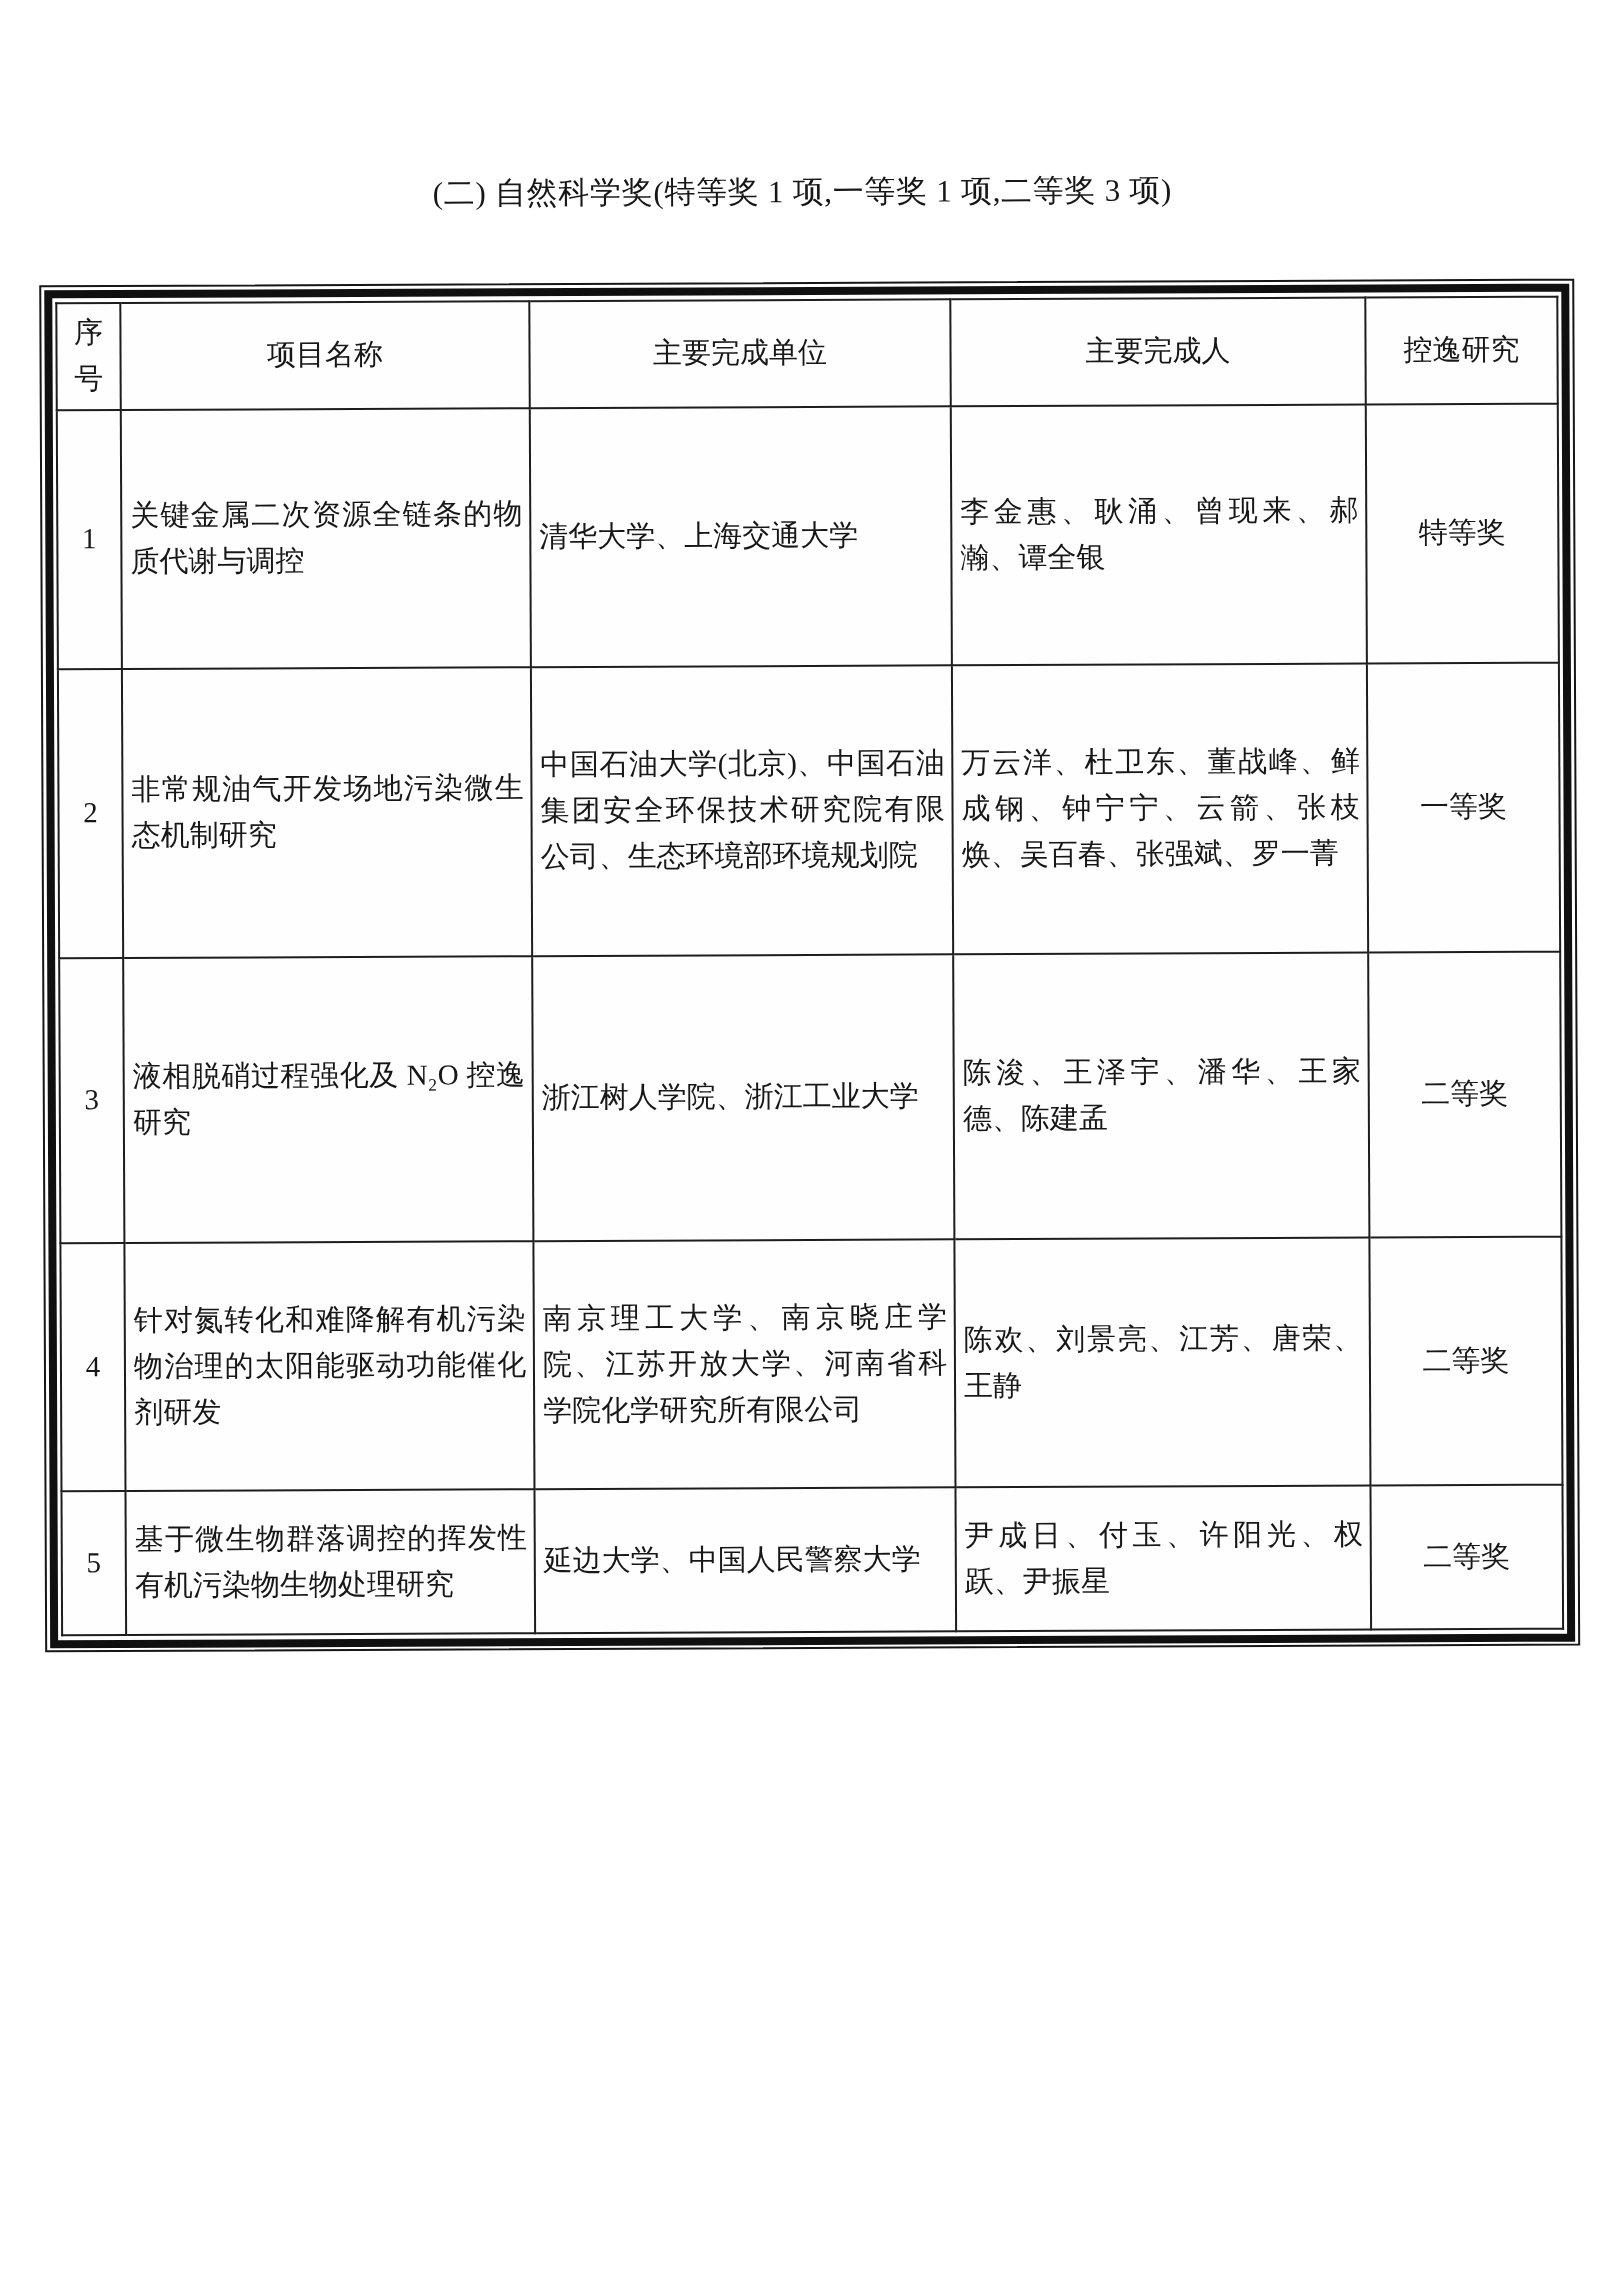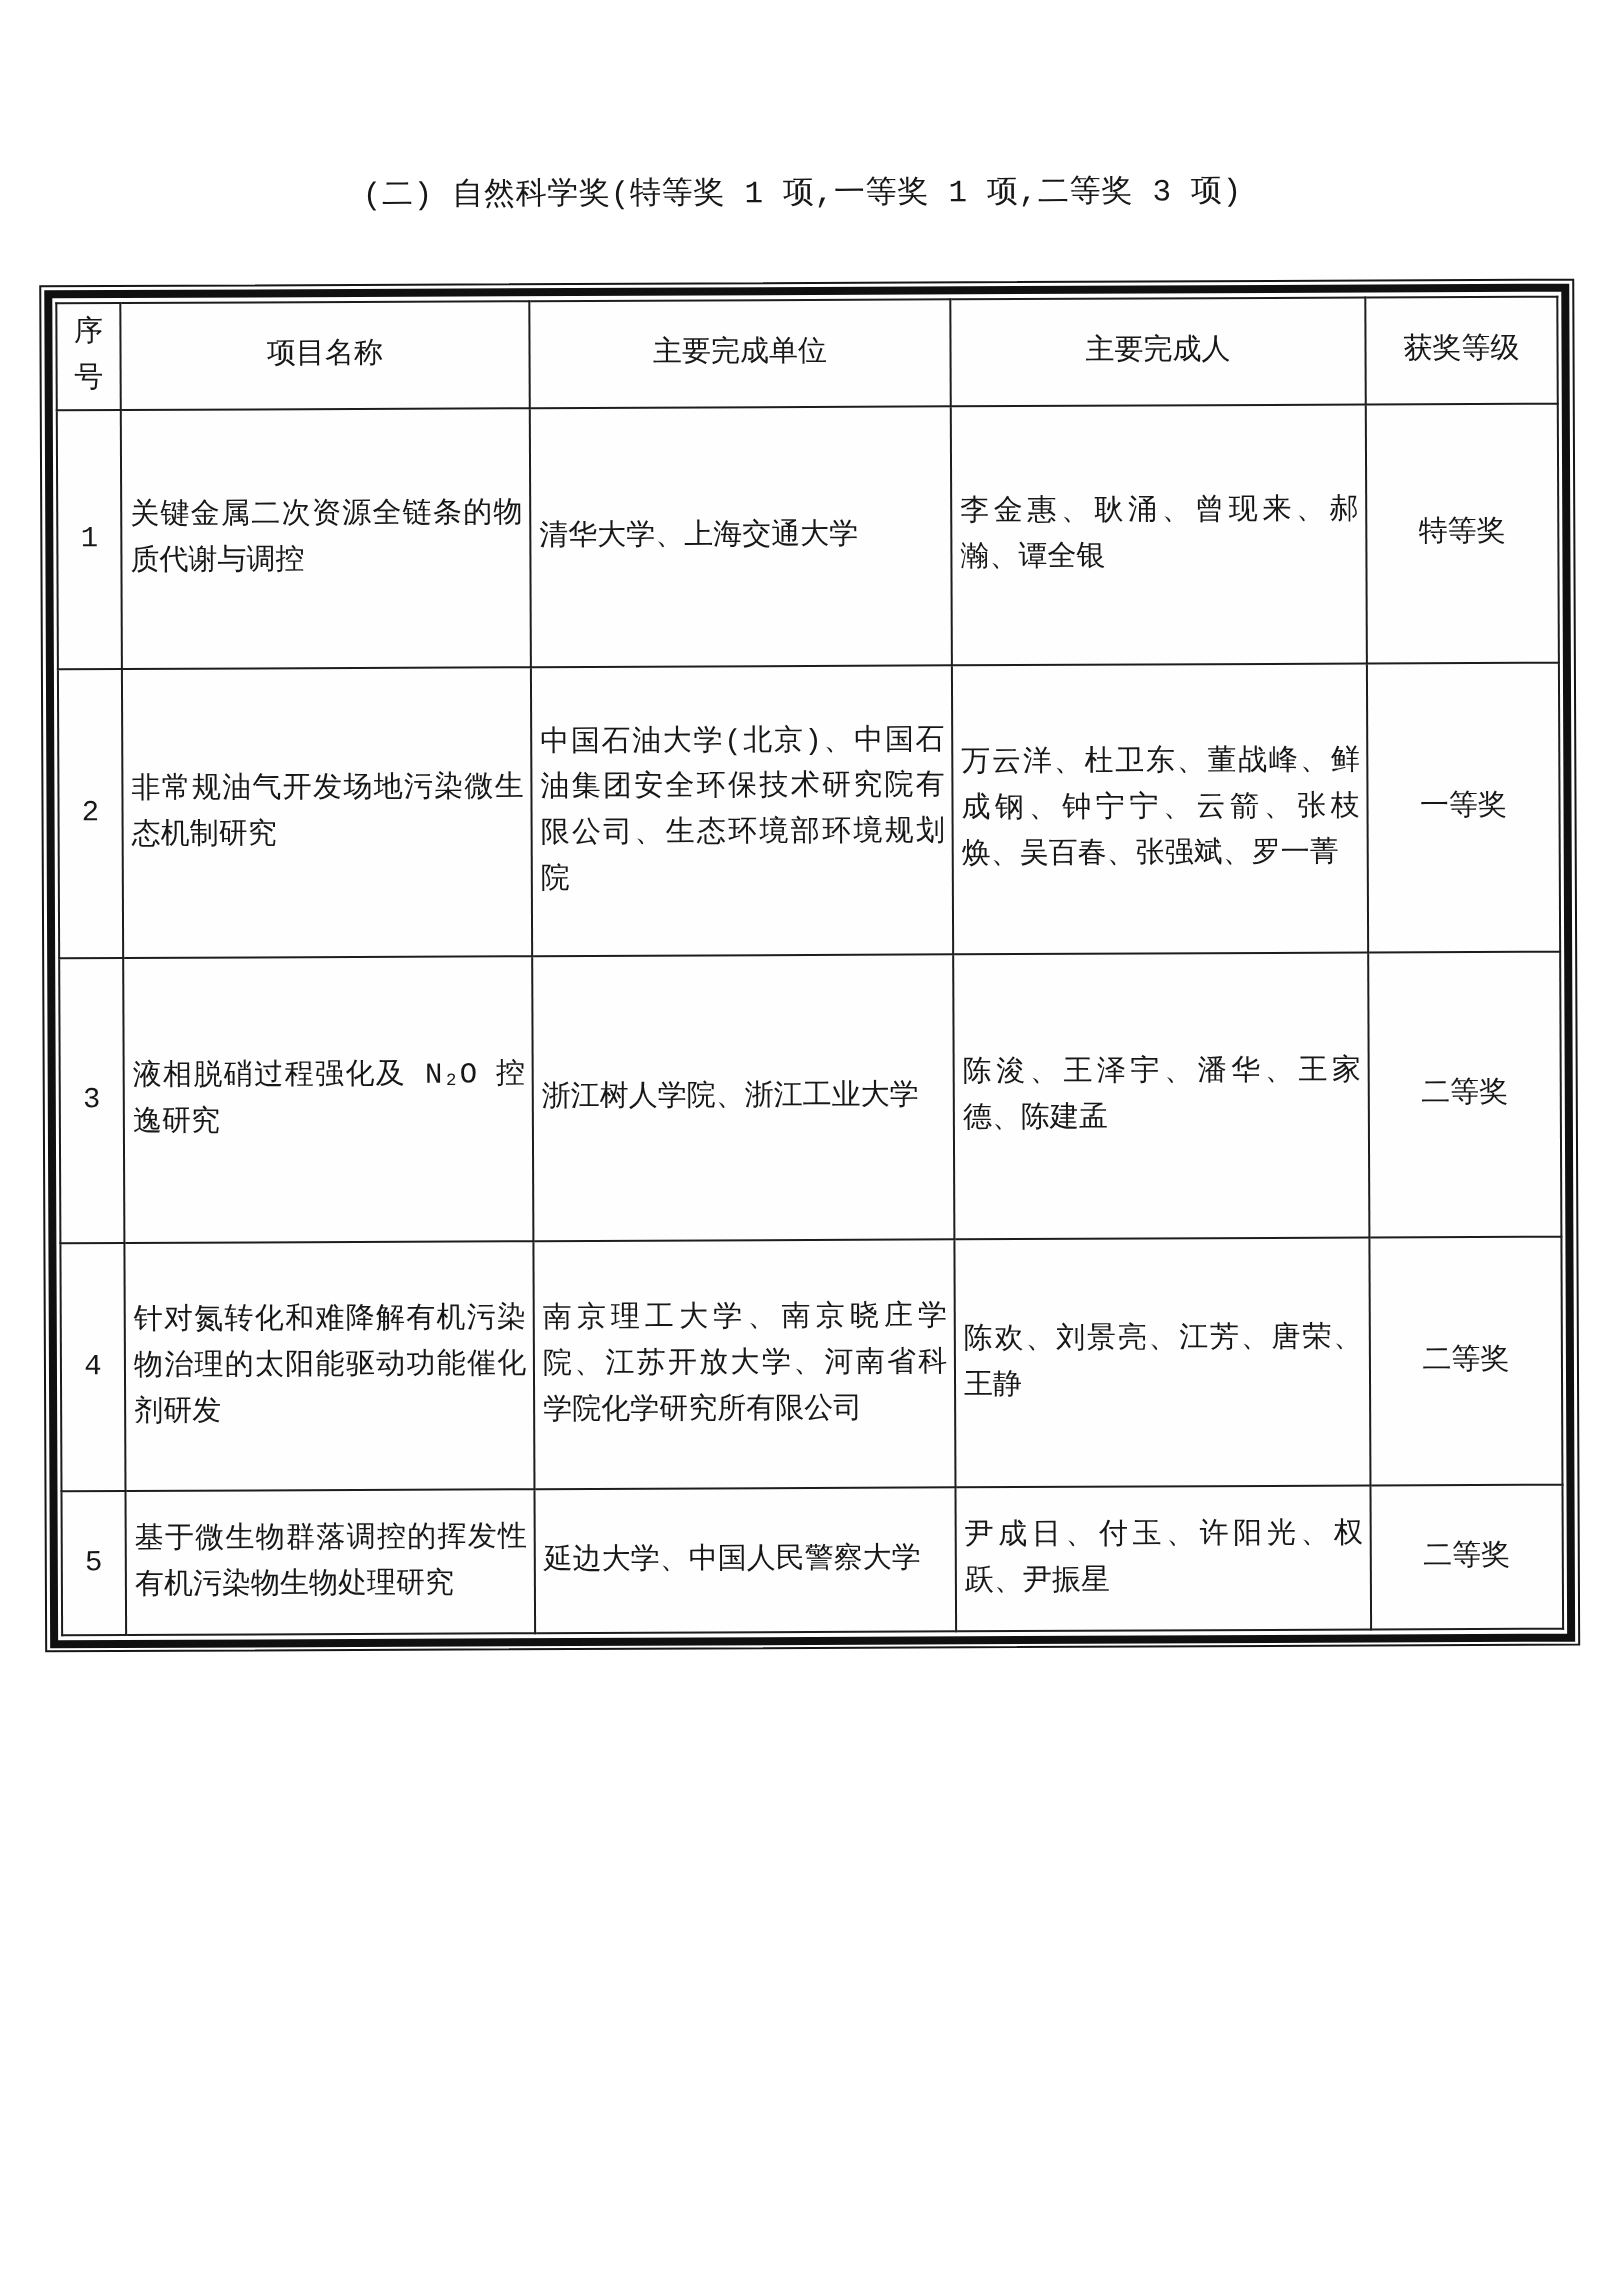--- a/index.html
+++ b/index.html
@@ -6,21 +6,21 @@
     margin: 0;
     padding: 0;
     background: #e8e8e8;
   }
   .page {
     position: relative;
     width: 1609px;
     height: 2295px;
     background: #ffffff;
     overflow: hidden;
-    font-family: Liberation Mono, monospace;
+    font-family: Liberation Serif, serif;
     color: #171717;
   }
   .scan-skew {
     position: absolute;
     inset: 0;
     transform: rotate(-0.25deg);
     transform-origin: 50% 30%;
   }
   .doc-title {
     position: absolute;
@@ -112,21 +112,21 @@
               <col class="col-people">
               <col class="col-award">
             </colgroup>
             <tbody>
               <tr class="h-header">
                 <th class="index-head">序
 号</th>
                 <th>项目名称</th>
                 <th>主要完成单位</th>
                 <th>主要完成人</th>
-                <th>获奖等级</th>
+                <th>控逸研究</th>
               </tr>
 
               <tr class="r1">
                 <td class="c-index">1</td>
                 <td class="c-left">关键金属二次资源全链条的物质代谢与调控</td>
                 <td class="c-left">清华大学、上海交通大学</td>
                 <td class="c-left">李金惠、耿涌、曾现来、郝瀚、谭全银</td>
                 <td class="c-award">特等奖</td>
               </tr>
 

